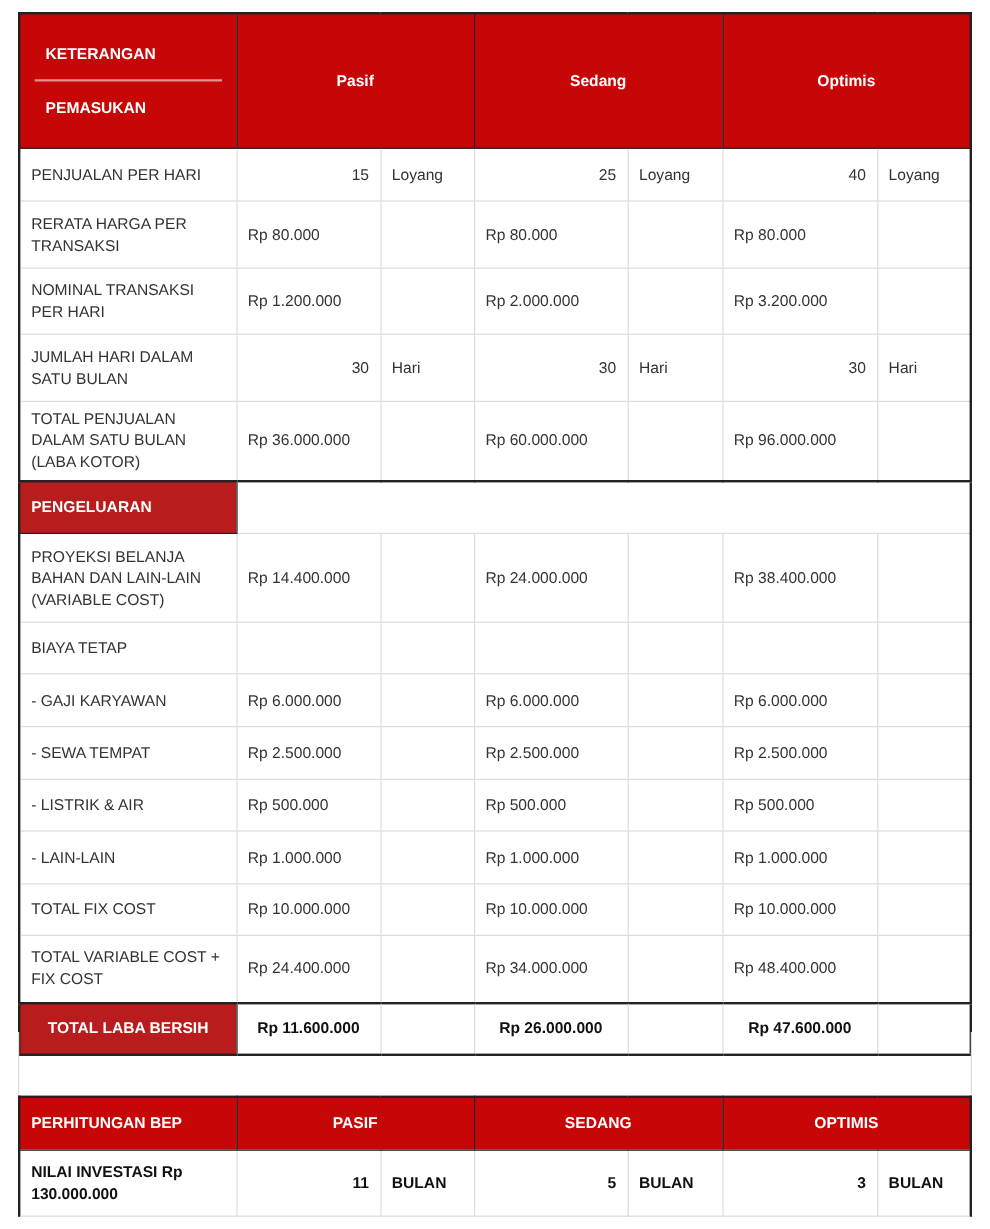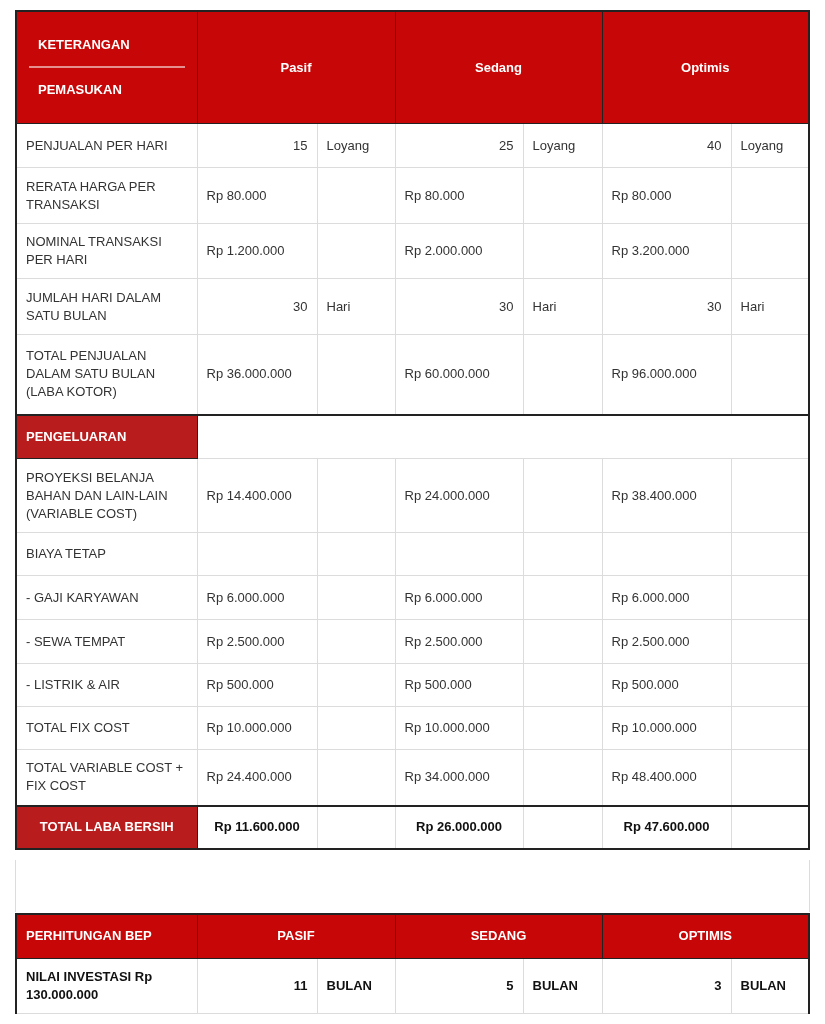--- a/index.html
+++ b/index.html
@@ -80,21 +80,21 @@
     </tr>
     <tr style="height:56px">
       <td>JUMLAH HARI DALAM SATU BULAN</td>
       <td class="num">30</td>
       <td>Hari</td>
       <td class="num">30</td>
       <td>Hari</td>
       <td class="num">30</td>
       <td>Hari</td>
     </tr>
-    <tr style="height:80px">
+    <tr style="height:66px">
       <td>TOTAL PENJUALAN DALAM SATU BULAN (LABA KOTOR)</td>
       <td>Rp 36.000.000</td>
       <td></td>
       <td>Rp 60.000.000</td>
       <td></td>
       <td>Rp 96.000.000</td>
       <td></td>
     </tr>
     <tr class="sec-row" style="height:44px">
       <td class="red">PENGELUARAN</td>
@@ -136,20 +136,29 @@
       <td>Rp 2.500.000</td>
         <td></td>
     </tr>
     <tr style="height:43px">
       <td>- LISTRIK &amp; AIR</td>
       <td>Rp 500.000</td>
         <td></td>
       <td>Rp 500.000</td>
         <td></td>
       <td>Rp 500.000</td>
+        <td></td>
+    </tr>
+    <tr style="height:44px">
+      <td>- LAIN-LAIN</td>
+      <td>Rp 1.000.000</td>
+        <td></td>
+      <td>Rp 1.000.000</td>
+        <td></td>
+      <td>Rp 1.000.000</td>
         <td></td>
     </tr>
     <tr style="height:43px">
       <td>TOTAL FIX COST</td>
       <td>Rp 10.000.000</td>
         <td></td>
       <td>Rp 10.000.000</td>
         <td></td>
       <td>Rp 10.000.000</td>
         <td></td>

